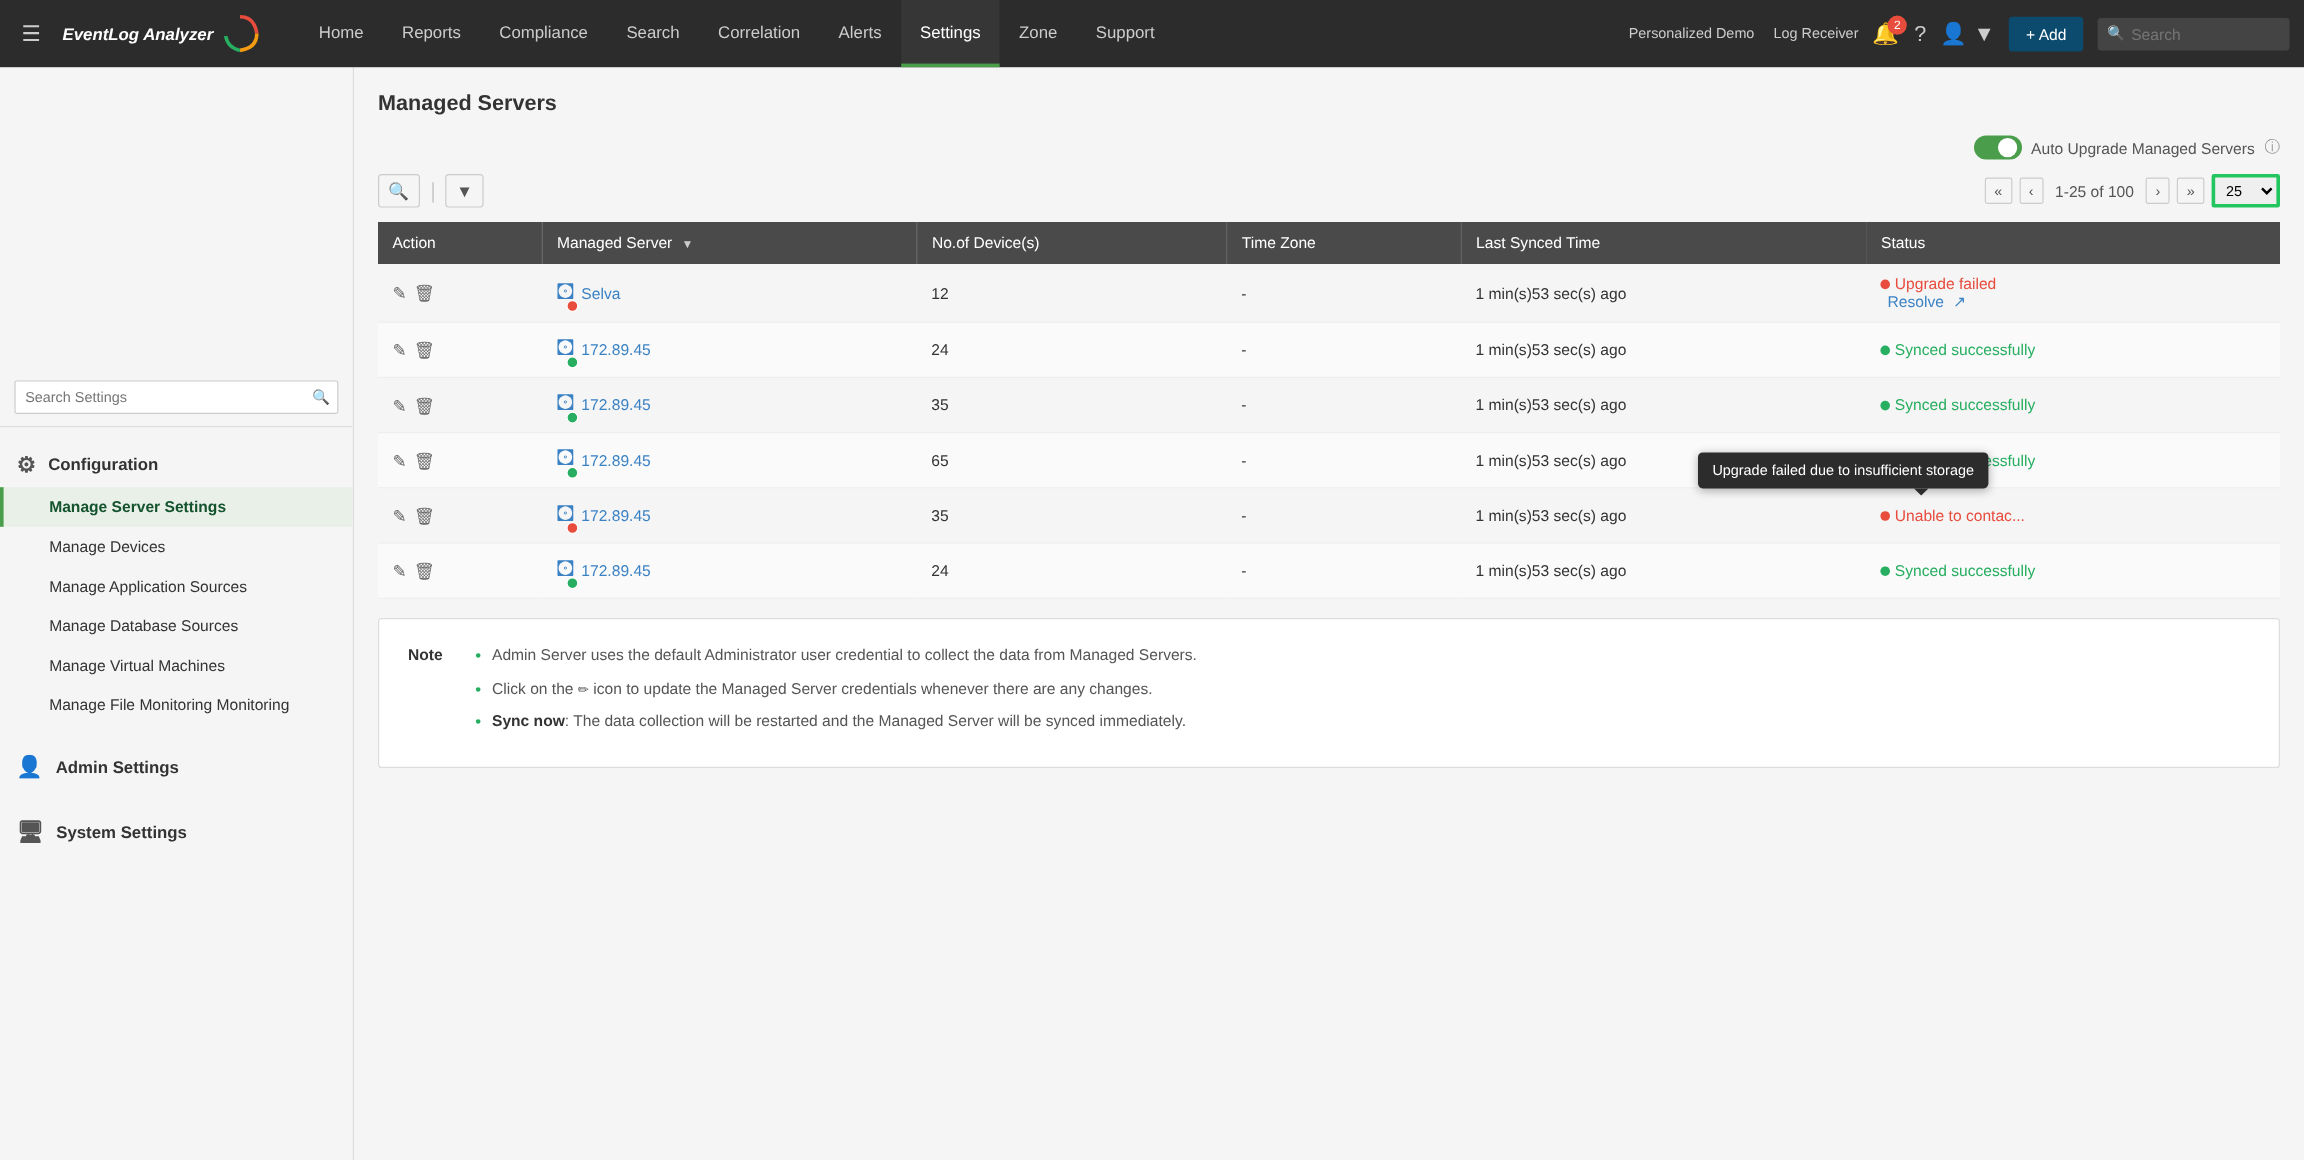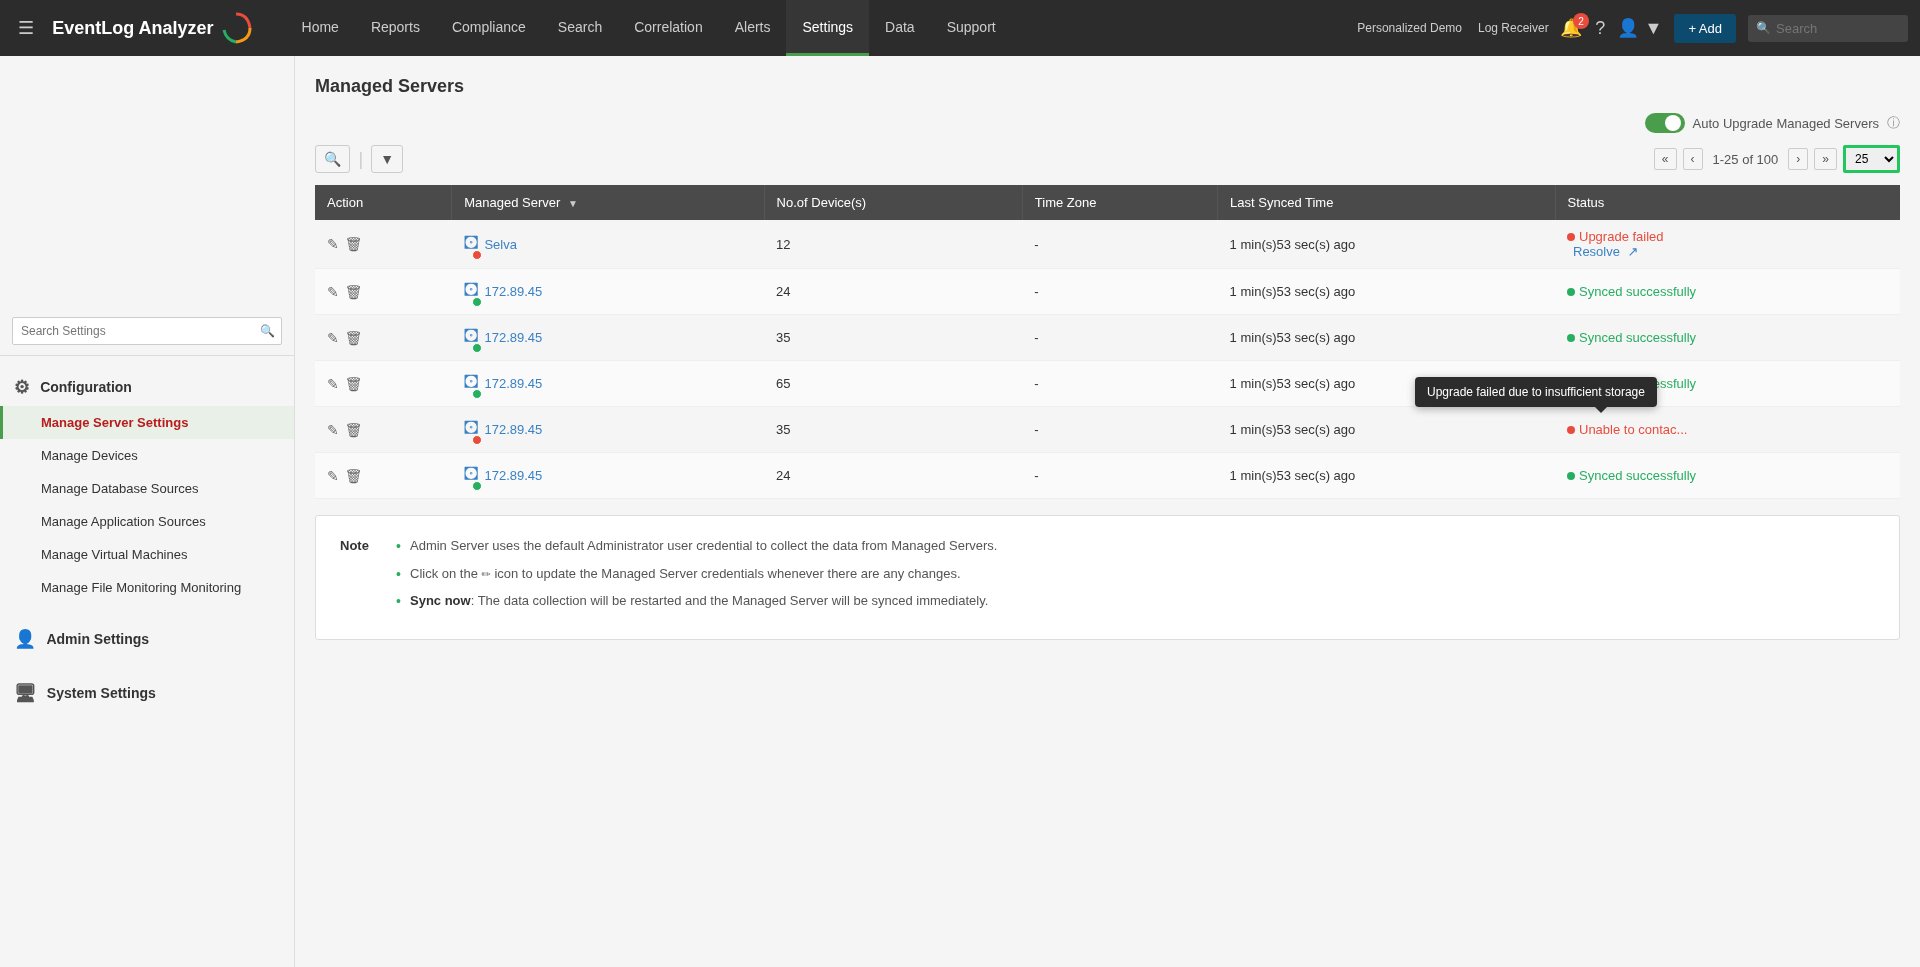--- a/index.html
+++ b/index.html
@@ -11,21 +11,21 @@
       display: flex;
       align-items: center;
       height: 56px;
       padding: 0 12px;
       position: relative;
       z-index: 100;
     }
     .top-nav-left { display: flex; align-items: center; gap: 12px; }
     .hamburger { color: #ccc; font-size: 18px; cursor: pointer; padding: 4px 6px; }
     .logo { display: flex; align-items: center; gap: 4px; }
-    .logo-text { color: #fff; font-size: 18px; font-weight: bold; }
+    .logo-text { color: #fff; font-size: 14px; font-weight: bold; font-style: italic; }
 
     .nav-links { display: flex; align-items: center; margin-left: 20px; height: 100%; }
     .nav-link {
       color: #ccc; padding: 0 16px; height: 56px; display: flex; align-items: center;
       cursor: pointer; font-size: 14px; text-decoration: none; white-space: nowrap;
       border-bottom: 3px solid transparent;
     }
     .nav-link.active { color: #fff; border-bottom: 3px solid #4a9d4a; background: rgba(255,255,255,0.05); }
 
     .top-nav-right { margin-left: auto; display: flex; align-items: center; gap: 12px; }
@@ -81,21 +81,21 @@
       font-size: 14px; font-weight: bold; color: #333;
     }
     .sidebar-section-icon { font-size: 18px; color: #555; }
 
     .sidebar-item {
       padding: 9px 14px 9px 38px; cursor: pointer; color: #333;
       font-size: 13px; border-left: 3px solid transparent;
     }
     .sidebar-item.active {
       background: #e8f0e8; border-left: 3px solid #4a9d4a;
-      color: #b91c1c; font-weight: bold;
+      color: #14532d; font-weight: bold;
     }
 
     
     .main-content { flex: 1; overflow-y: auto; background: #f5f5f5; padding: 20px 20px 20px 20px; }
 
     .page-title { font-size: 18px; font-weight: bold; color: #333; margin-bottom: 16px; }
 
     
     .table-toolbar {
       display: flex; align-items: center; justify-content: space-between;
@@ -221,21 +221,21 @@
       </svg>
     </div>
     <div class="nav-links">
       <a class="nav-link">Home</a>
       <a class="nav-link">Reports</a>
       <a class="nav-link">Compliance</a>
       <a class="nav-link">Search</a>
       <a class="nav-link">Correlation</a>
       <a class="nav-link">Alerts</a>
       <a class="nav-link active">Settings</a>
-      <a class="nav-link">Data</a>
+      <a class="nav-link">Zone</a>
       <a class="nav-link">Support</a>
     </div>
   </div>
   <div class="top-nav-right">
     <div class="top-nav-user-info">
       <span>Personalized Demo</span>
       <span>Log Receiver</span>
     </div>
     <div style="position:relative;">
       <span class="bell-icon">🔔</span>
@@ -259,22 +259,22 @@
       <span class="sidebar-search-icon">🔍</span>
     </div>
 
     <div class="sidebar-section">
       <div class="sidebar-section-header">
         <span class="sidebar-section-icon">⚙</span>
         <span>Configuration</span>
       </div>
       <div class="sidebar-item active">Manage Server Settings</div>
       <div class="sidebar-item">Manage Devices</div>
+      <div class="sidebar-item">Manage Application Sources</div>
       <div class="sidebar-item">Manage Database Sources</div>
-      <div class="sidebar-item">Manage Application Sources</div>
       <div class="sidebar-item">Manage Virtual Machines</div>
       <div class="sidebar-item">Manage File Monitoring Monitoring</div>
     </div>
 
     <div class="sidebar-section">
       <div class="sidebar-section-header">
         <span class="sidebar-section-icon">👤</span>
         <span>Admin Settings</span>
       </div>
     </div>

